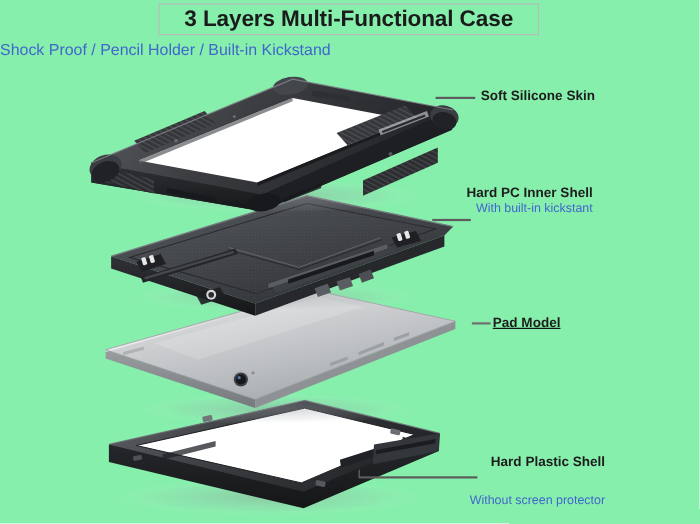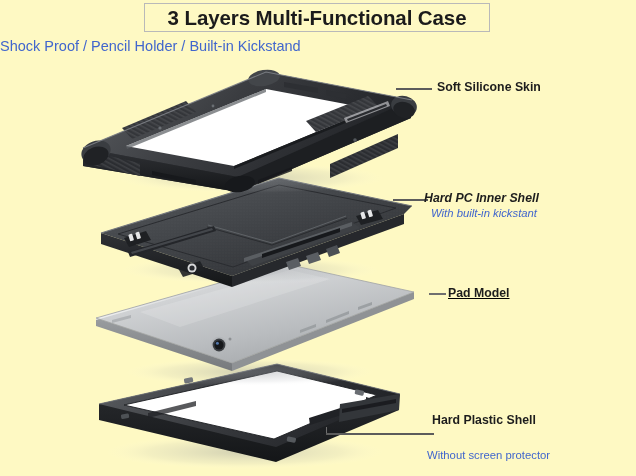--- a/index.html
+++ b/index.html
@@ -12,21 +12,21 @@
     height: 476px;
     position: relative;
     overflow: hidden;
     font-family: "Liberation Sans", sans-serif;
     -webkit-font-smoothing: antialiased;
   }
 
   #stage {
     position: absolute;
     inset: 0;
-    background: #fef9c3;
+    background: #86efac;
   }
 
   
   .title-box {
     position: absolute;
     left: 144px;
     top: 3px;
     width: 346px;
     height: 29px;
     box-sizing: border-box;
@@ -46,21 +46,21 @@
     position: absolute;
     left: 0;
     right: 0;
     top: 38px;
     font-size: 14.5px;
     color: #4166cd;
     white-space: nowrap;
   }
 
   
-  .callout { position: absolute; }
+  .callout { position: absolute; text-align: right; }
   .callout .main {
     font-size: 12.3px;
     font-weight: bold;
     color: #1d1d1d;
     white-space: nowrap;
     line-height: 15px;
   }
   .callout .sub {
     font-size: 11.3px;
     color: #4166cd;
@@ -309,21 +309,21 @@
     <div class="title-text">3 Layers Multi-Functional Case</div>
   </div>
   <div class="subtitle">Shock Proof / Pencil Holder / Built-in Kickstand</div>
 
   <div class="leader thick" style="left:396px; top:88px; width:36px;"></div>
   <div class="callout" style="left:437px; top:80px;">
     <div class="main">Soft Silicone Skin</div>
   </div>
 
   <div class="leader thick" style="left:393px; top:199px; width:35px;"></div>
-  <div class="callout" style="left:424px; top:191px;font-style:italic;">
+  <div class="callout" style="left:424px; top:168px;">
     <div class="main">Hard PC Inner Shell</div>
     <div class="sub" style="margin-left:7px;">With built-in kickstant</div>
   </div>
 
   <div class="leader" style="left:429px; top:293px; width:17px; height:1.5px;"></div>
   <div class="callout" style="left:448px; top:286px;text-decoration:underline;">
     <div class="main">Pad Model</div>
   </div>
 
   <div class="leader-tick" style="left:326px; top:427px; height:7px;"></div>

